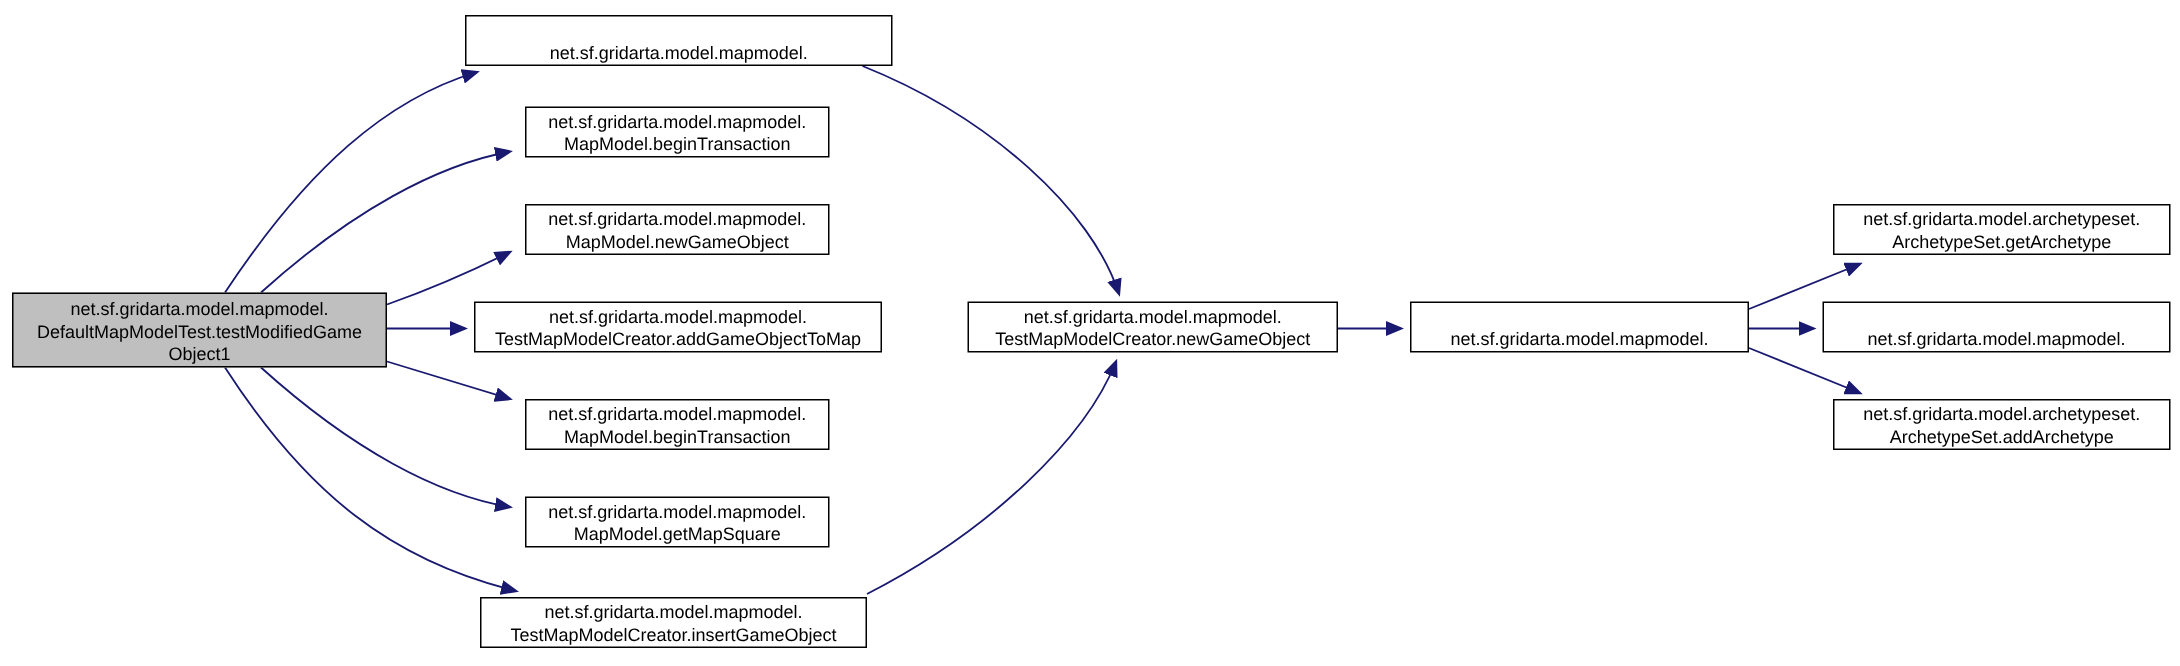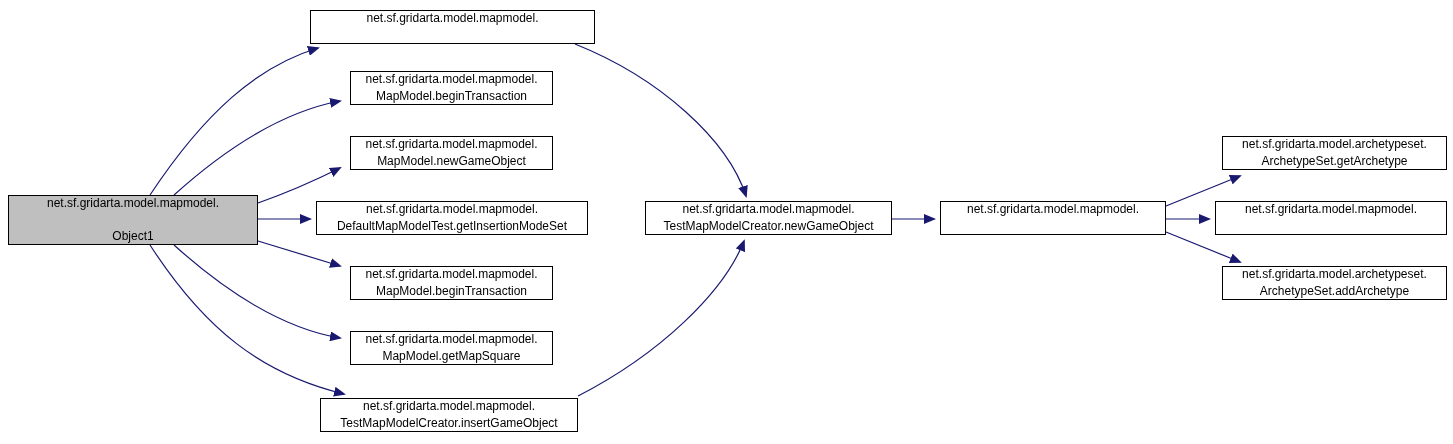--- a/index.html
+++ b/index.html
@@ -8,21 +8,21 @@
     font-family:"Liberation Sans",sans-serif;background:var(--background,#ffffff);
   }
   svg.edge-layer{position:absolute;left:0;top:0;width:1453px;height:444px;}
   .edge{fill:none;stroke:var(--edge,#191970);stroke-width:1.2px;}
   .arrowhead{fill:var(--edge,#191970);}
   .node{
     position:absolute;box-sizing:border-box;
     border:1px solid var(--node-border,#000000);
     background:var(--node-fill,#ffffff);
     color:var(--text,#000000);
-    display:flex;flex-direction:column;justify-content:space-between;align-items:center;
+    display:flex;flex-direction:column;justify-content:flex-end;align-items:center;
     text-align:center;font-size:12px;line-height:15px;white-space:nowrap;
     cursor:pointer;
   }
   .node.highlight{background:var(--highlight-fill,#bfbfbf);cursor:default;}
   .nl{display:block;}
 </style>
 </head>
 <body>
 
 <div class="canvas">
@@ -43,40 +43,41 @@
     <path class="edge" marker-end="url(#arrow)" d="M575,44 C660,78 728,140 746,196"></path>
     <path class="edge" marker-end="url(#arrow)" d="M578,396 C660,354 724,292 744,241"></path>
     <path class="edge" marker-end="url(#arrow)" d="M892,219 L934,219"></path>
     <path class="edge" marker-end="url(#arrow)" d="M1166,206 L1240,176"></path>
     <path class="edge" marker-end="url(#arrow)" d="M1166,219 L1209,219"></path>
     <path class="edge" marker-end="url(#arrow)" d="M1166,232 L1240,262"></path>
   </svg>
 
   <div class="node highlight" style="left:8px;top:195px;width:250px;height:50px">
     <span class="nl">net.sf.gridarta.model.mapmodel.</span>
+    <span class="nl">DefaultMapModelTest.testModifiedGame</span>
     <span class="nl">Object1</span>
   </div>
 
   <div class="node" style="left:310px;top:10px;width:285px;height:34px">
     <span class="nl">net.sf.gridarta.model.mapmodel.</span>
   </div>
 
   <div class="node" style="left:350px;top:71px;width:203px;height:34px">
     <span class="nl">net.sf.gridarta.model.mapmodel.</span>
     <span class="nl">MapModel.beginTransaction</span>
   </div>
 
   <div class="node" style="left:350px;top:136px;width:203px;height:34px">
     <span class="nl">net.sf.gridarta.model.mapmodel.</span>
     <span class="nl">MapModel.newGameObject</span>
   </div>
 
   <div class="node" style="left:316px;top:201px;width:272px;height:34px">
     <span class="nl">net.sf.gridarta.model.mapmodel.</span>
-    <span class="nl">DefaultMapModelTest.getInsertionModeSet</span>
+    <span class="nl">TestMapModelCreator.addGameObjectToMap</span>
   </div>
 
   <div class="node" style="left:350px;top:266px;width:203px;height:34px">
     <span class="nl">net.sf.gridarta.model.mapmodel.</span>
     <span class="nl">MapModel.beginTransaction</span>
   </div>
 
   <div class="node" style="left:350px;top:331px;width:203px;height:34px">
     <span class="nl">net.sf.gridarta.model.mapmodel.</span>
     <span class="nl">MapModel.getMapSquare</span>

